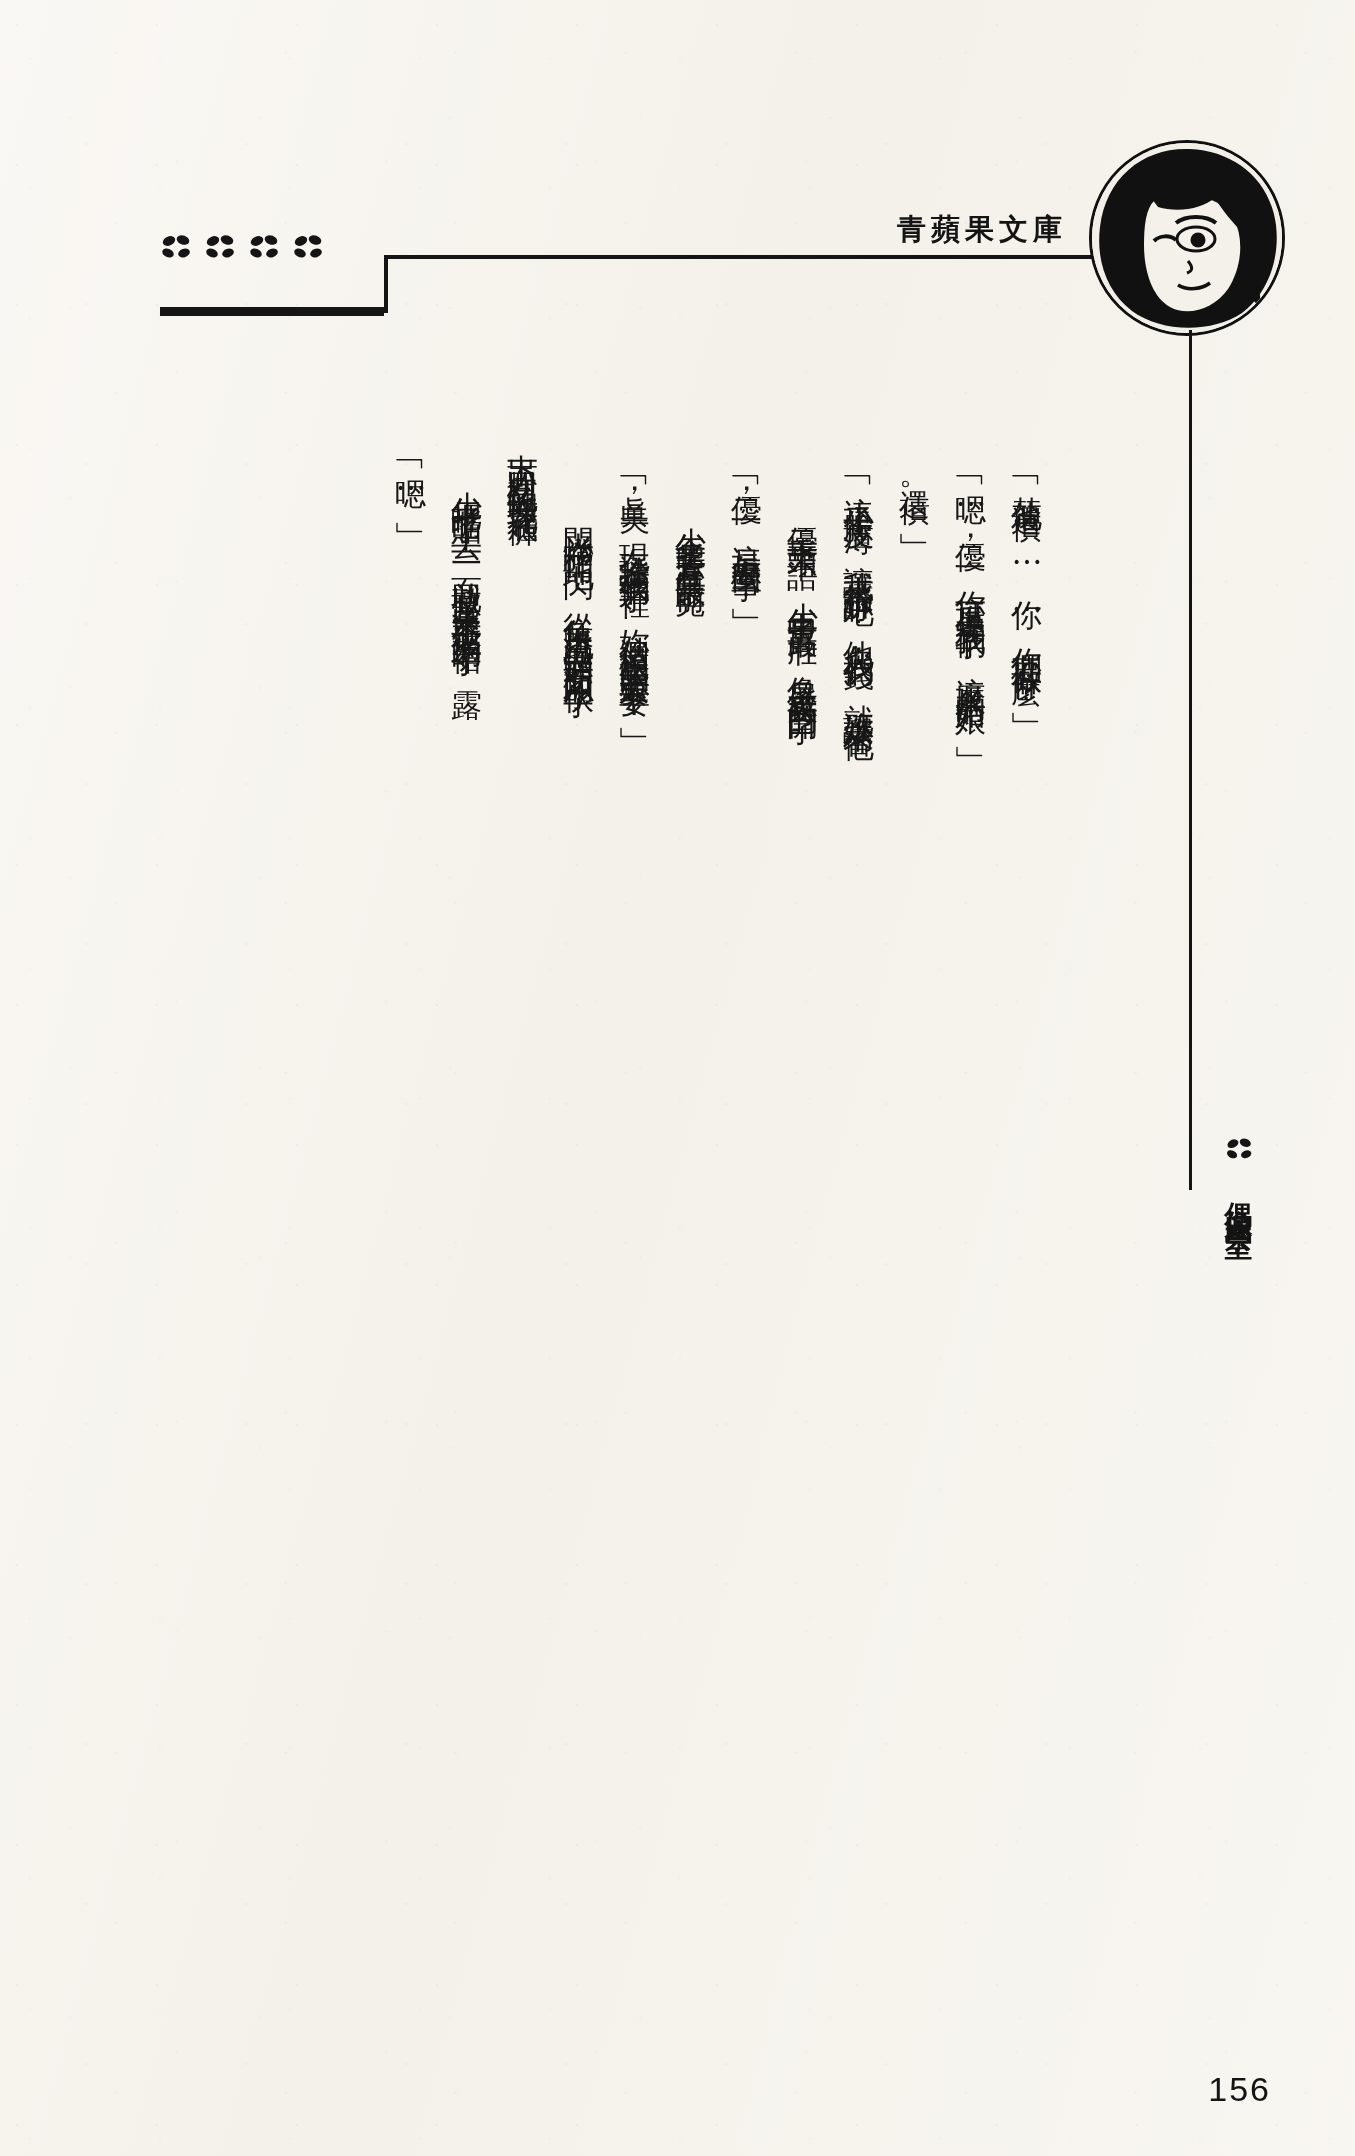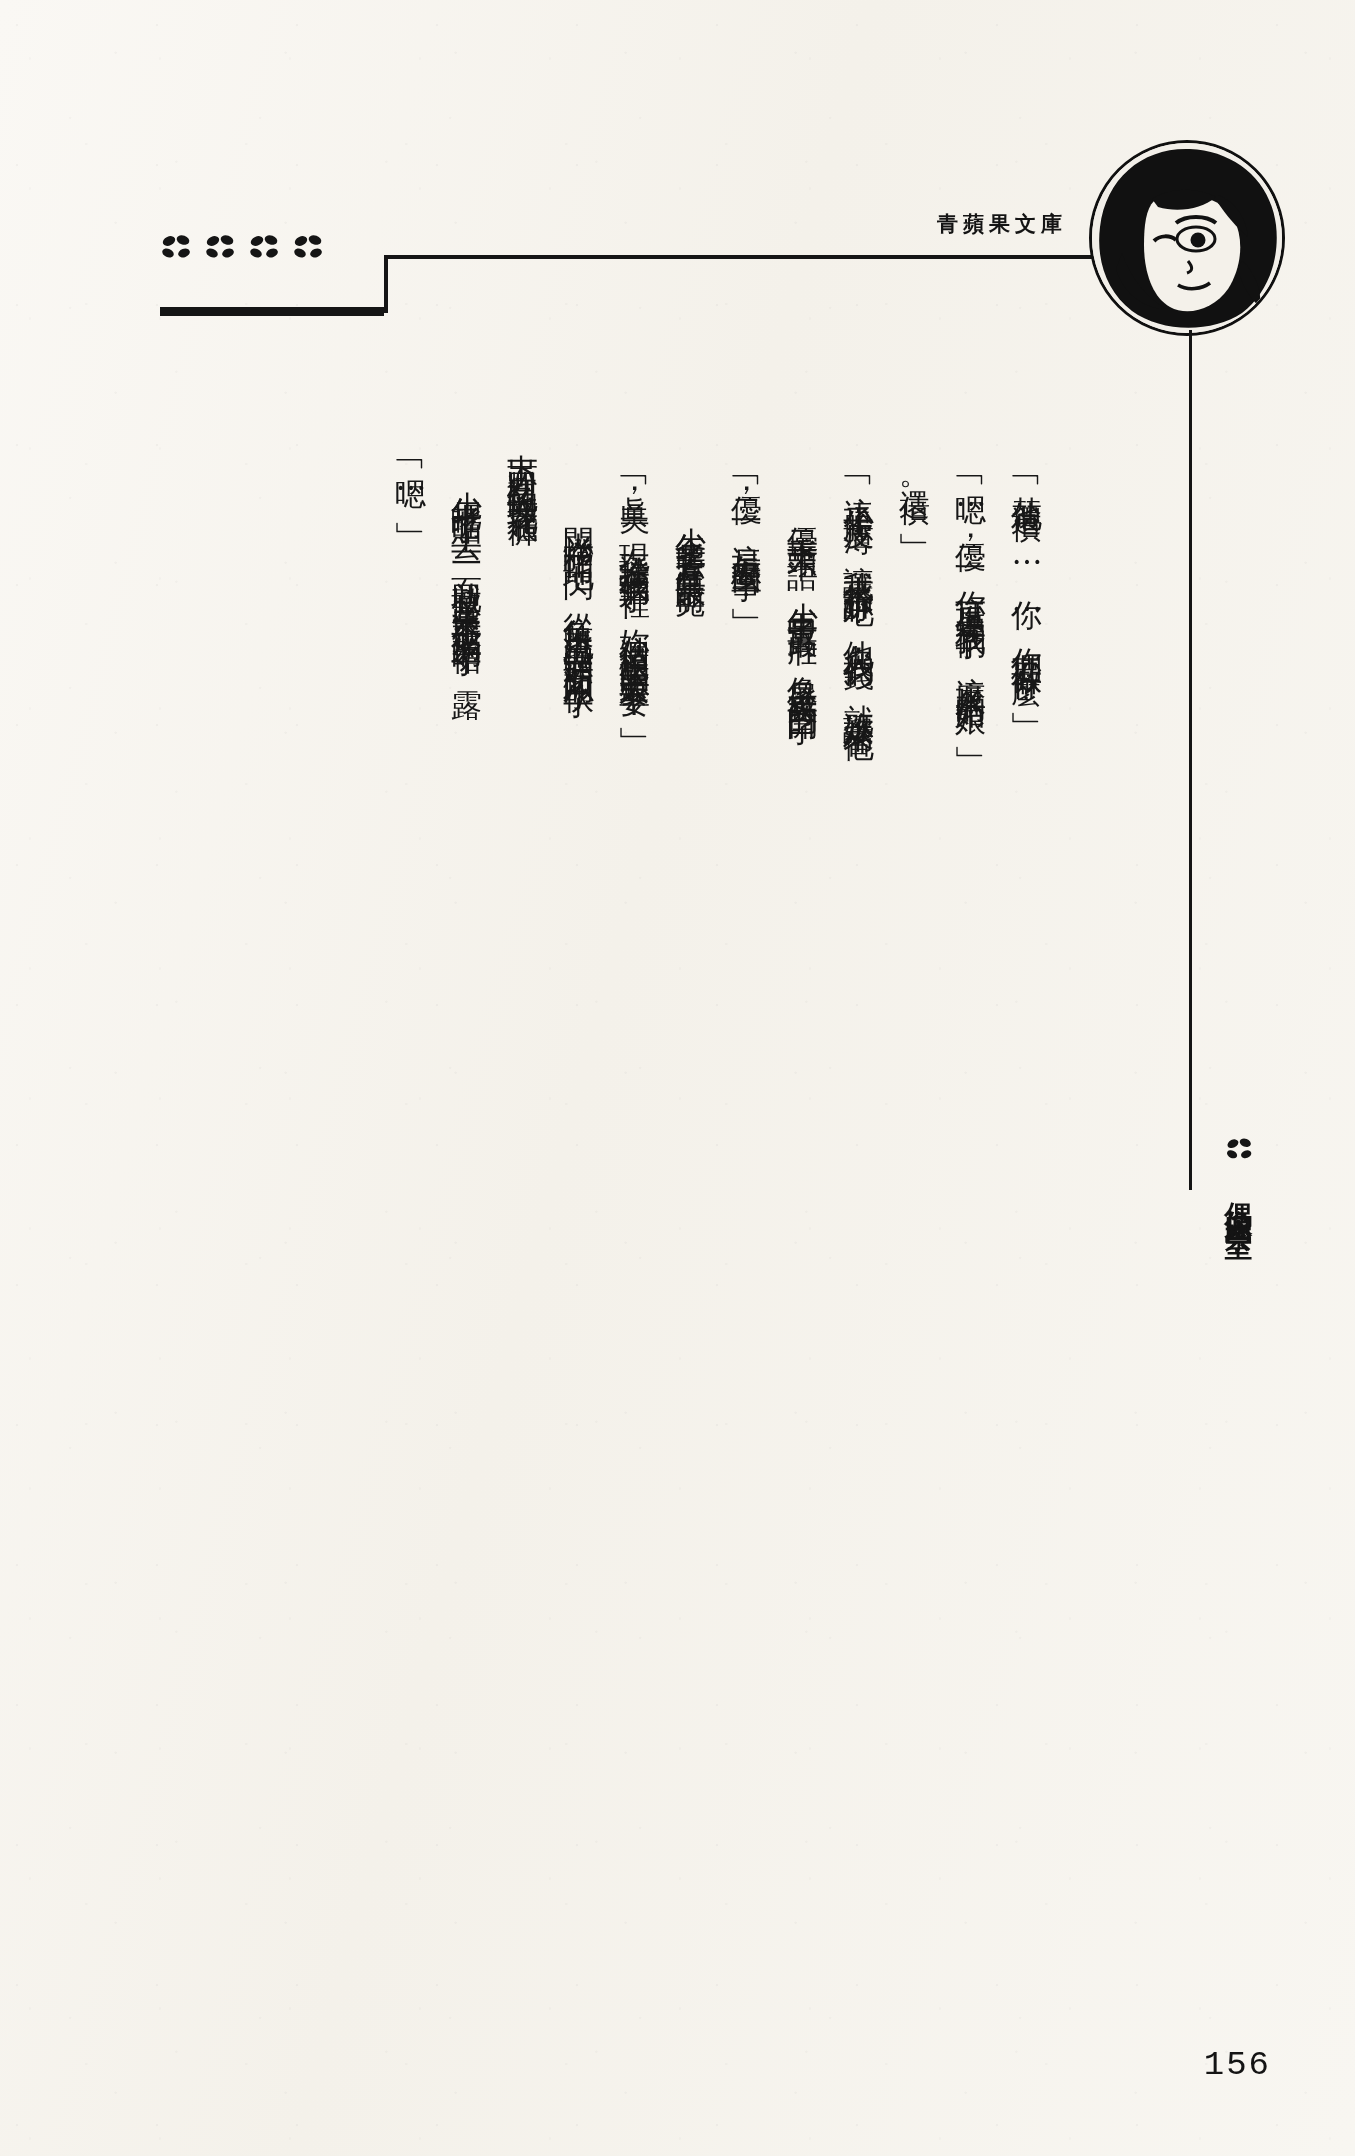--- a/index.html
+++ b/index.html
@@ -76,21 +76,21 @@
     width: 34px;
     height: 30px;
     position: relative;
   }
   .flower svg { display: block; }
 
   .series-title {
     position: absolute;
     right: 288px;
     top: 210px;
-    font-size: 21px;
+    font-size: 29px;
     letter-spacing: 5px;
     font-weight: 700;
     color: #141414;
     font-family: Liberation Sans, sans-serif;
   }
 
   
   .emblem {
     position: absolute;
     right: 70px;
@@ -156,25 +156,25 @@
     white-space: pre;
     font-family: "DejaVu Serif", "Liberation Serif", serif;
     font-weight: 500;
   }
   .col.indent-1 { padding-top: 36px; }
   .col.indent-2 { padding-top: 20px; }
 
   .page-number {
     position: absolute;
     right: 84px;
-    bottom: 72px;
+    bottom: 47px;
     font-size: 34px;
     letter-spacing: 2px;
     color: #141414;
-    font-family: Liberation Mono, monospace;
+    font-family: Liberation Sans, sans-serif;
   }
 </style>
 </head>
 <body>
 
 <div class="page">
 
   <div class="flower-row">
     <div class="flower">
       <svg width="34" height="30" viewBox="0 0 34 30">

